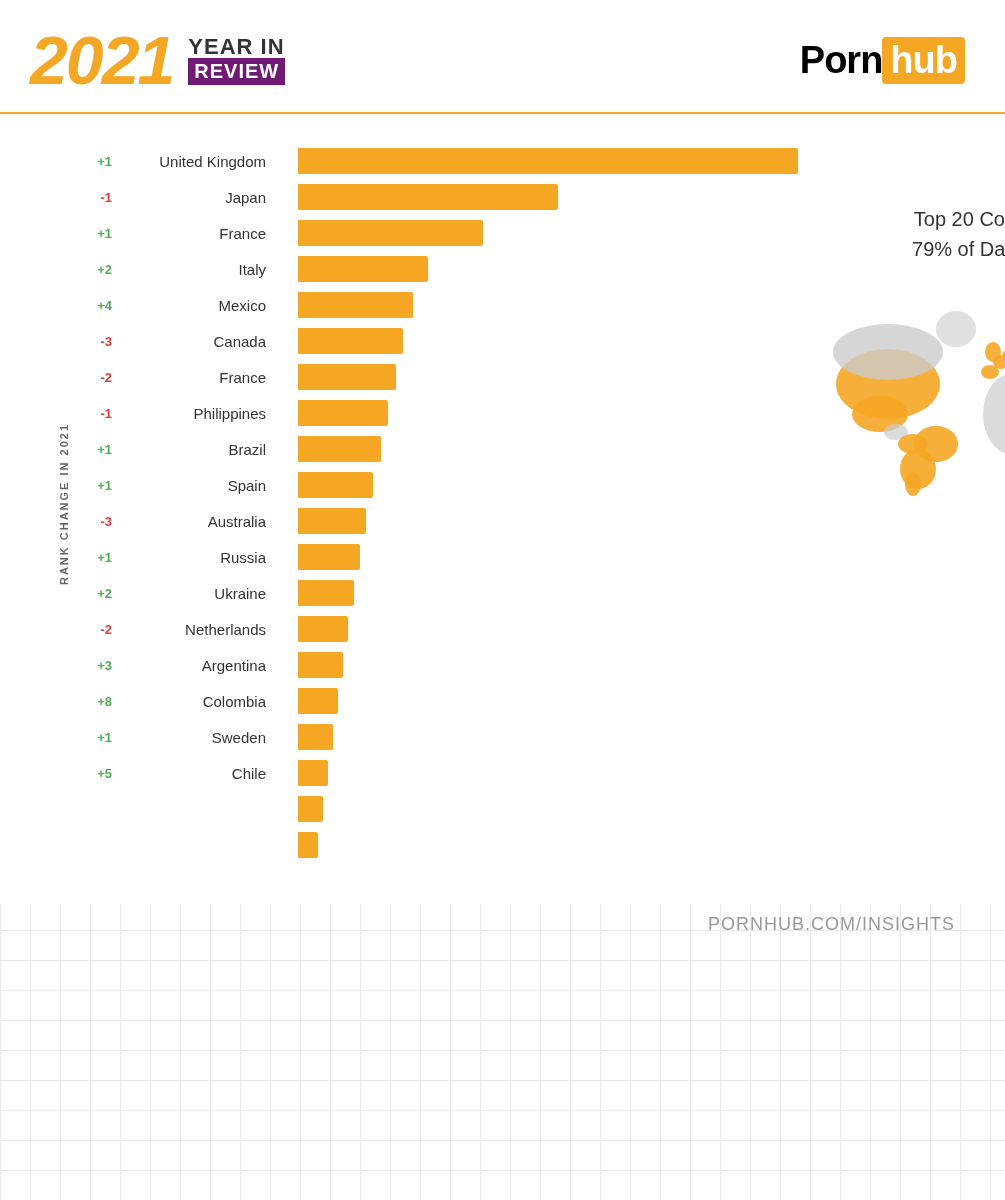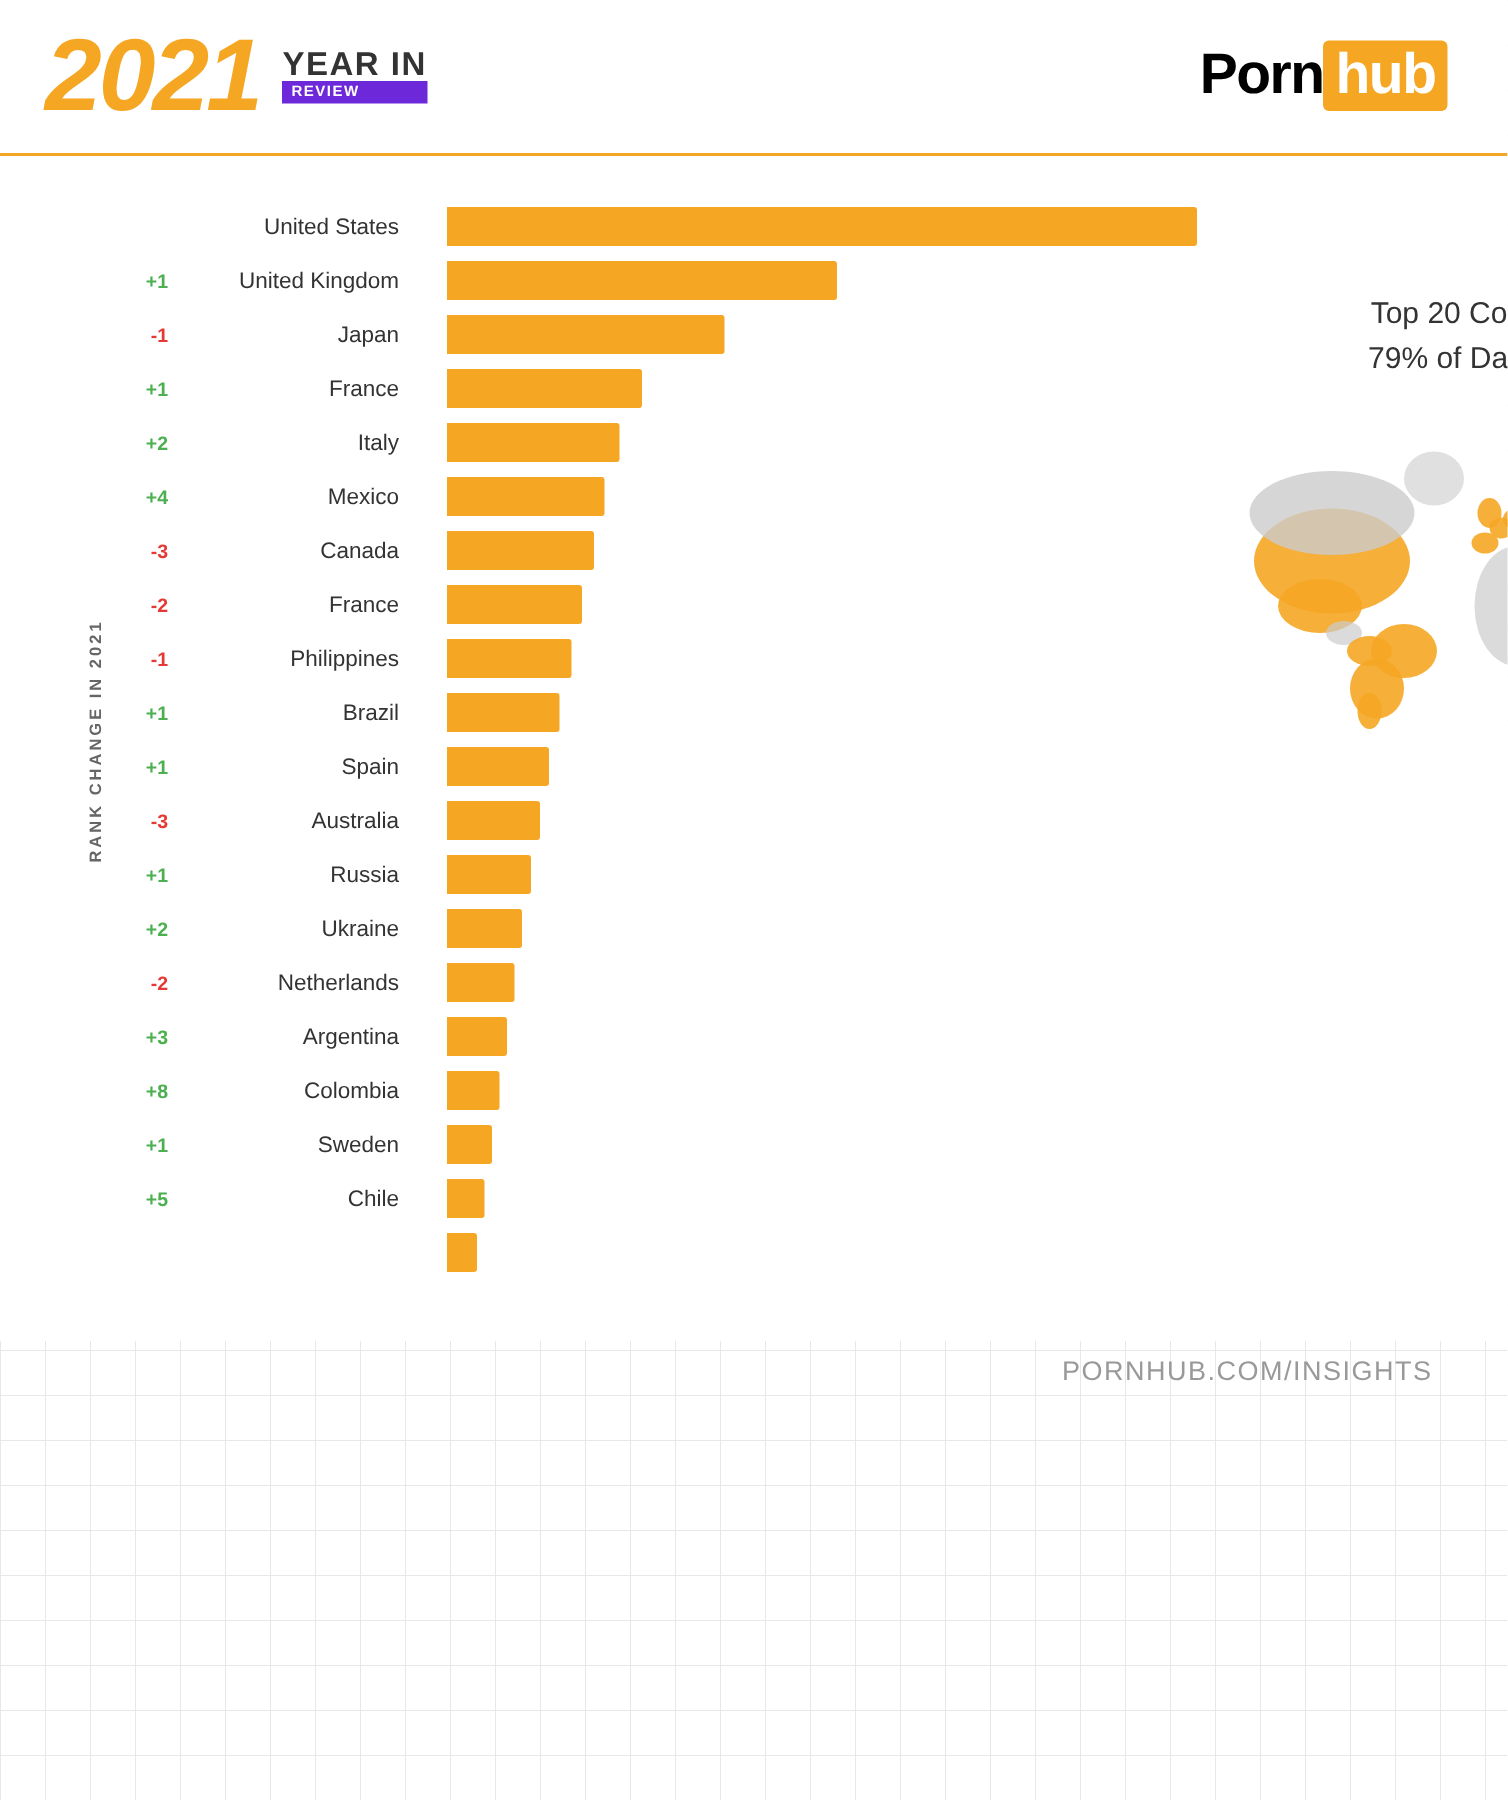--- a/index.html
+++ b/index.html
@@ -23,21 +23,21 @@
       pointer-events: none;
     }
 
     
     .header {
       position: relative;
       z-index: 1;
       display: flex;
       align-items: center;
       justify-content: space-between;
-      padding: 16px 40px 18px 30px;
+      padding: 26px 40px 18px 30px;
       background: #ffffff;
       gap: 28px;
     }
 
     .logo-2021 {
       display: flex;
       align-items: center;
       gap: 10px;
     }
 
@@ -59,23 +59,23 @@
 
     .year-in-review .year-label {
       font-size: 22px;
       font-weight: 900;
       color: #333;
       line-height: 1;
       letter-spacing: 1px;
     }
 
     .year-in-review .review-badge {
-      background: #6d28d9;
+      background: #701a75;
       color: #ffffff;
-      font-size: 10px;
+      font-size: 20px;
       font-weight: 900;
       padding: 2px 6px;
       letter-spacing: 1px;
     }
 
     .pornhub-logo {
       display: flex;
       align-items: center;
       gap: 0;
     }
@@ -261,24 +261,20 @@
 
 <div class="main-content">
 
   <div class="chart-container">
 
     <div class="y-axis-label-wrapper">
       <span class="y-axis-label">RANK CHANGE IN 2021</span>
     </div>
 
     <div class="left-section" id="left-section">
-    <div class="chart-row">
-          <span class="rank-change neutral"></span>
-          <span class="country-name">United States</span>
-        </div>
         <div class="chart-row">
           <span class="rank-change positive">+1</span>
           <span class="country-name">United Kingdom</span>
         </div>
         <div class="chart-row">
           <span class="rank-change negative">-1</span>
           <span class="country-name">Japan</span>
         </div>
         <div class="chart-row">
           <span class="rank-change positive">+1</span>

